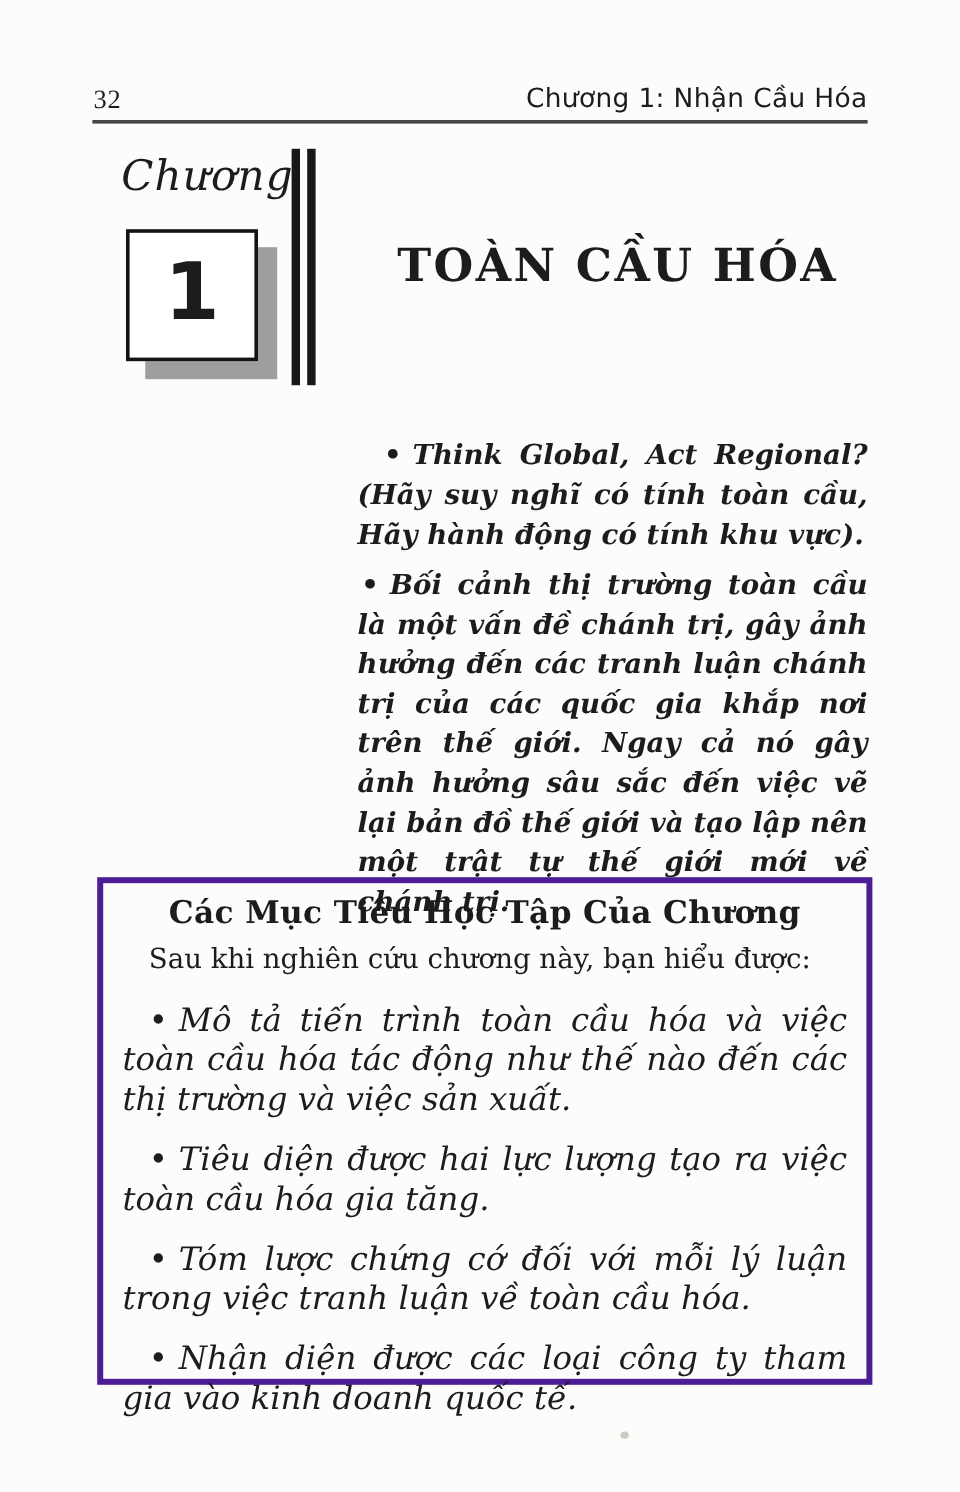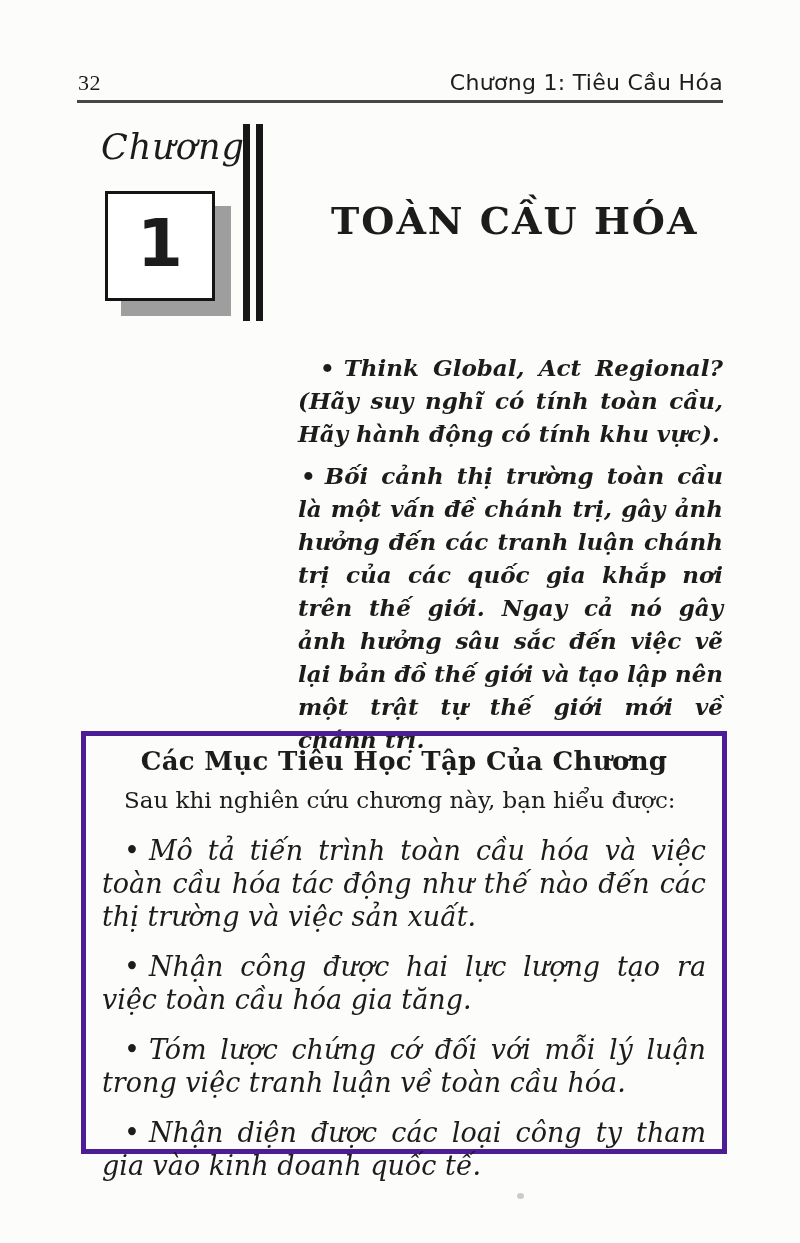--- a/index.html
+++ b/index.html
@@ -65,21 +65,21 @@
     font-size:38px; font-weight:bold; letter-spacing:2px;
     white-space:nowrap;
   }
 
   
   .intro{
     position:absolute; left:298px; top:351px; width:425px;
   }
   .intro-p{
     font-size:23px; font-weight:bold; font-style:italic;
-    line-height:33px; text-align:justify;
+    line-height:33px; text-align:justify;margin-top:12px;
   }
   .intro-p .blt{ margin-right:9px; font-style:normal; }
   .intro-p1{ text-indent:22px; }
   .intro-p2{ text-indent:3px; margin-top:9px; }
 
   
   .obj-box{
     position:absolute; left:81px; top:731px;
     width:646px; height:423px;
     border:5px solid #4c1d95;
@@ -108,21 +108,21 @@
     width:7px; height:6px; border-radius:50%;
     background:#b6b6b0; opacity:.7;
   }
 </style>
 </head>
 <body>
 
 <div class="page">
 
   <span class="page-number">32</span>
-  <span class="running-title">Chương 1: Tiêu Cầu Hóa</span>
+  <span class="running-title">Chương 1: Nhận Cầu Hóa</span>
   <div class="head-rule"></div>
 
   <div class="chapter-word">Chương</div>
   <div class="chapter-shadow"></div>
   <div class="chapter-box">
     <span class="chapter-number">1</span>
   </div>
   <div class="bar bar-1"></div>
   <div class="bar bar-2"></div>
 
@@ -138,21 +138,21 @@
   </div>
 
   <div class="obj-box">
     <h2 class="obj-heading">Các Mục Tiêu Học Tập Của Chương</h2>
     <p class="obj-intro">Sau khi nghiên cứu chương này, bạn hiểu được:</p>
 
     <p class="obj-item">
       <span class="blt">•</span><span>Mô tả tiến trình toàn cầu hóa và việc toàn cầu hóa tác động như thế nào đến các thị trường và việc sản xuất.</span>
     </p>
     <p class="obj-item">
-      <span class="blt">•</span><span>Nhận công được hai lực lượng tạo ra việc toàn cầu hóa gia tăng.</span>
+      <span class="blt">•</span><span>Tiêu diện được hai lực lượng tạo ra việc toàn cầu hóa gia tăng.</span>
     </p>
     <p class="obj-item">
       <span class="blt">•</span><span>Tóm lược chứng cớ đối với mỗi lý luận trong việc tranh luận về toàn cầu hóa.</span>
     </p>
     <p class="obj-item">
       <span class="blt">•</span><span>Nhận diện được các loại công ty tham gia vào kinh doanh quốc tế.</span>
     </p>
   </div>
 
   <div class="scan-speck"></div>

